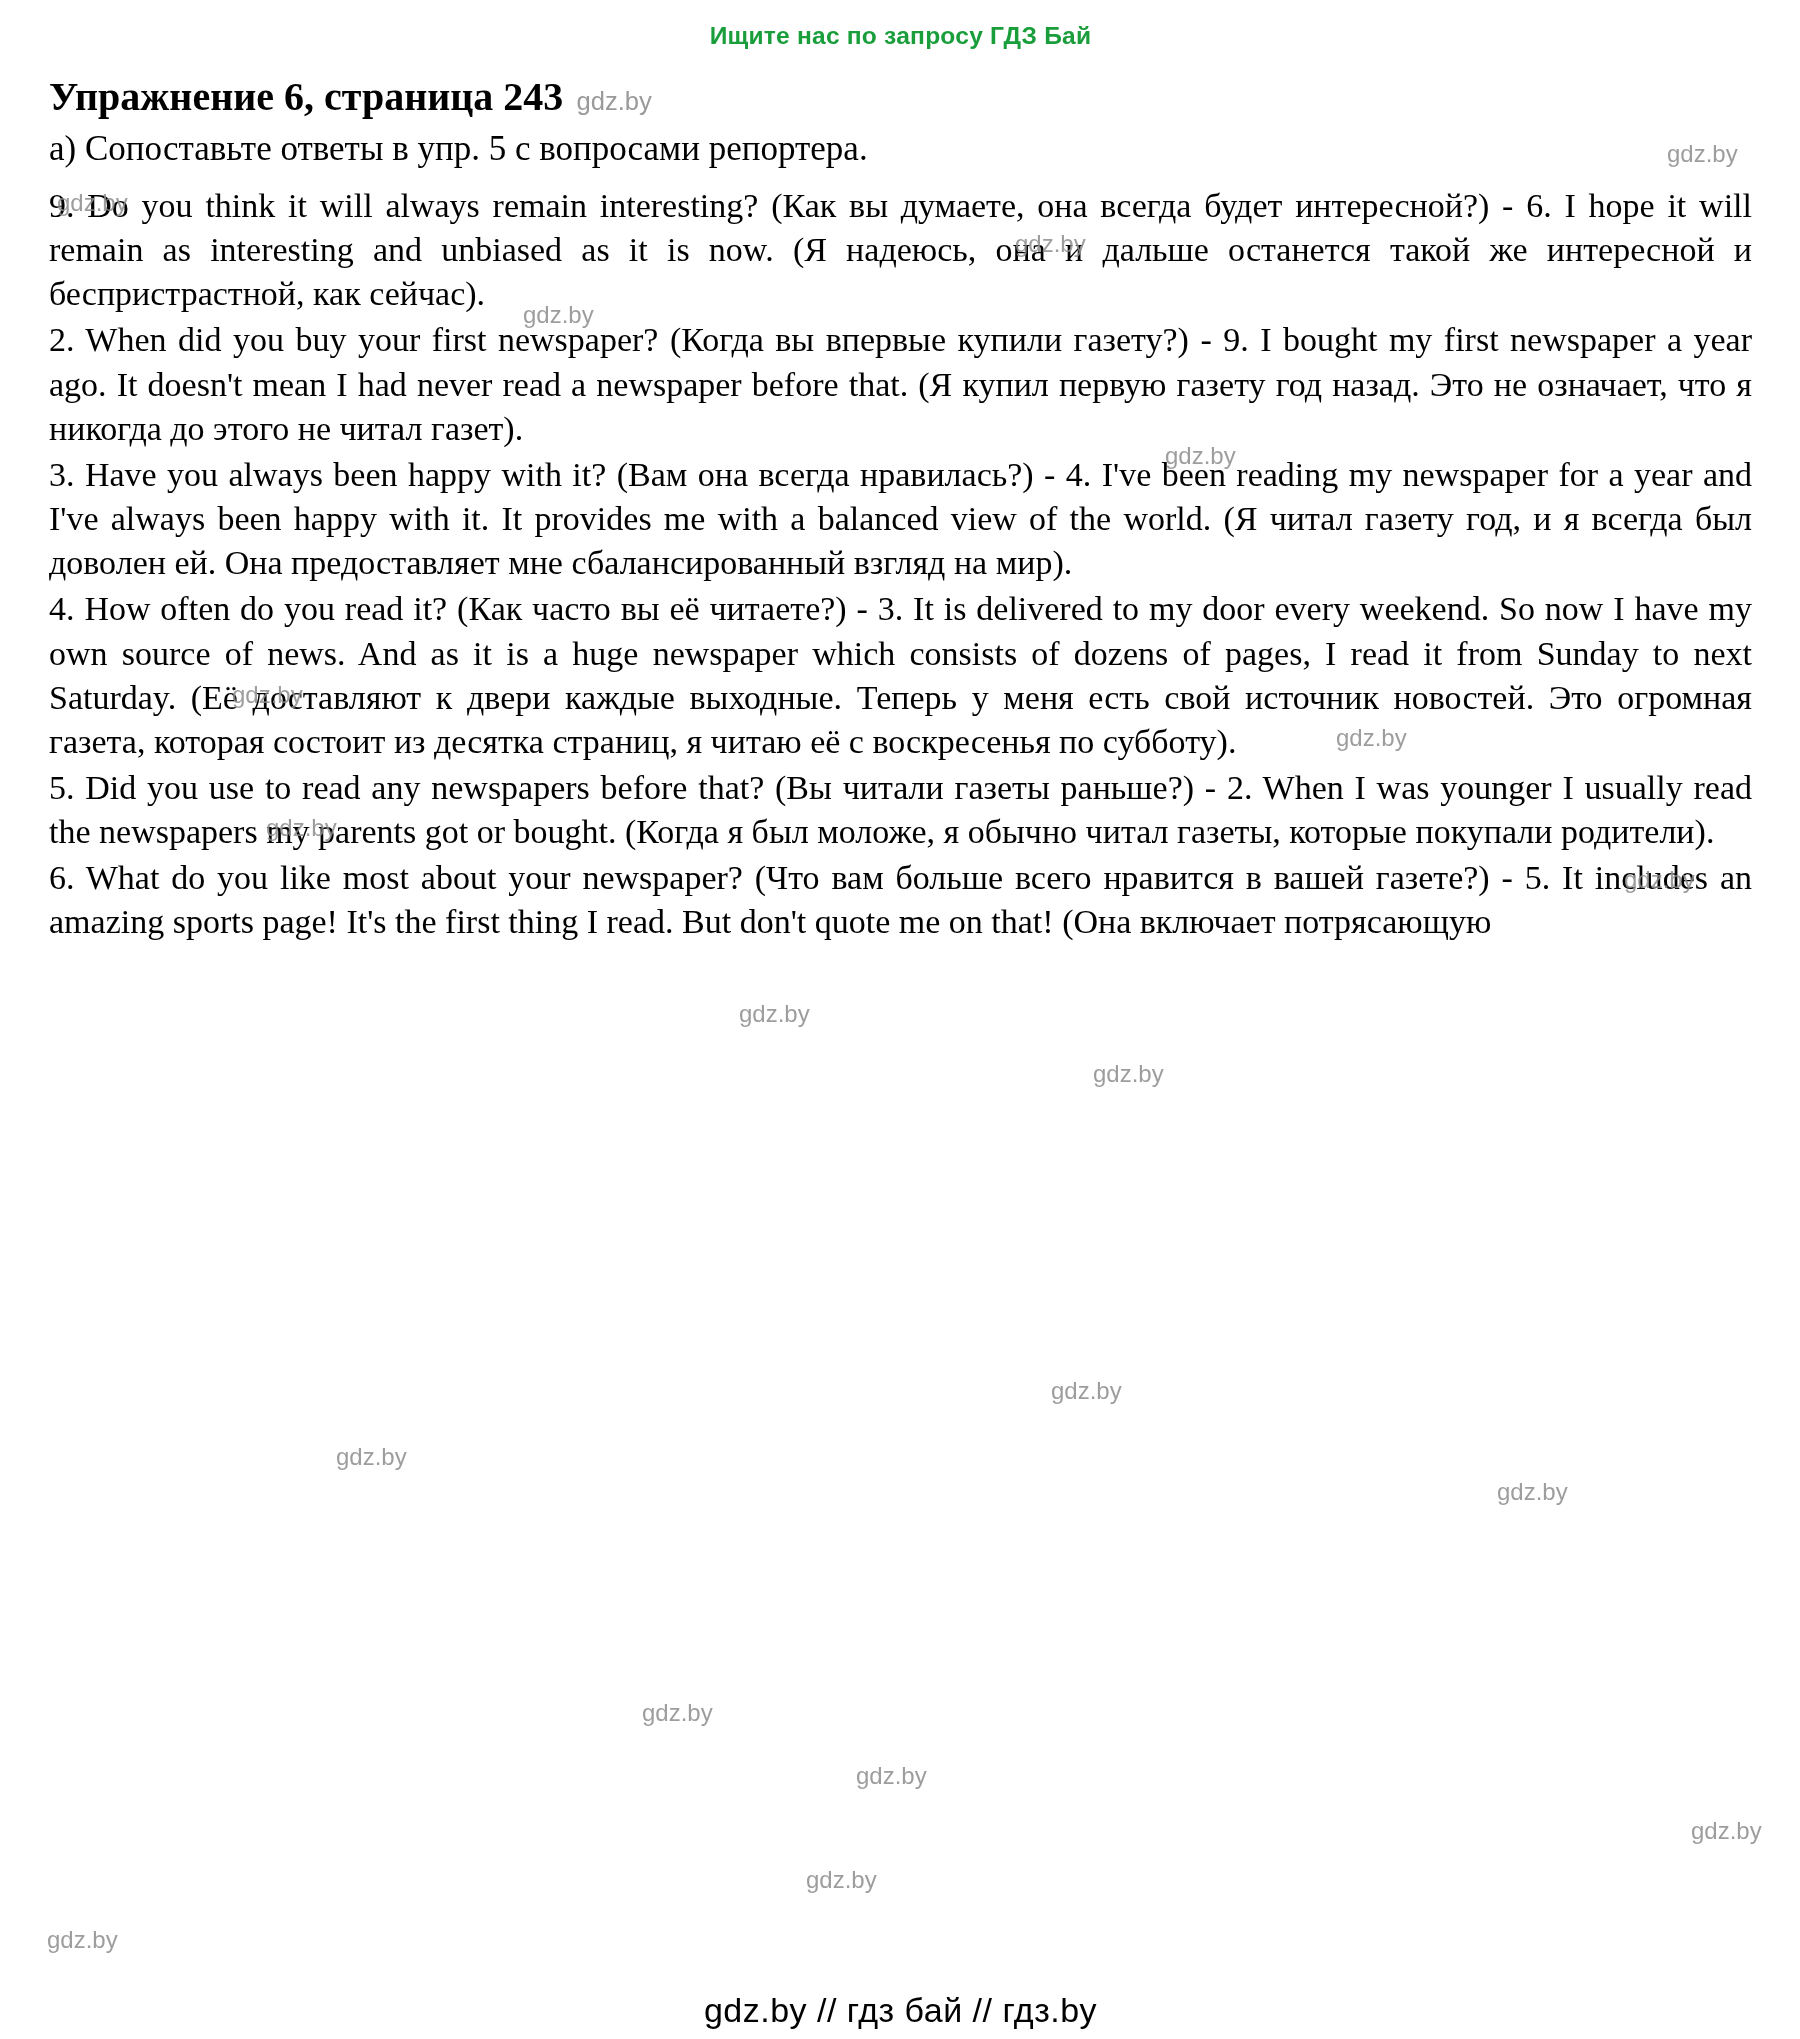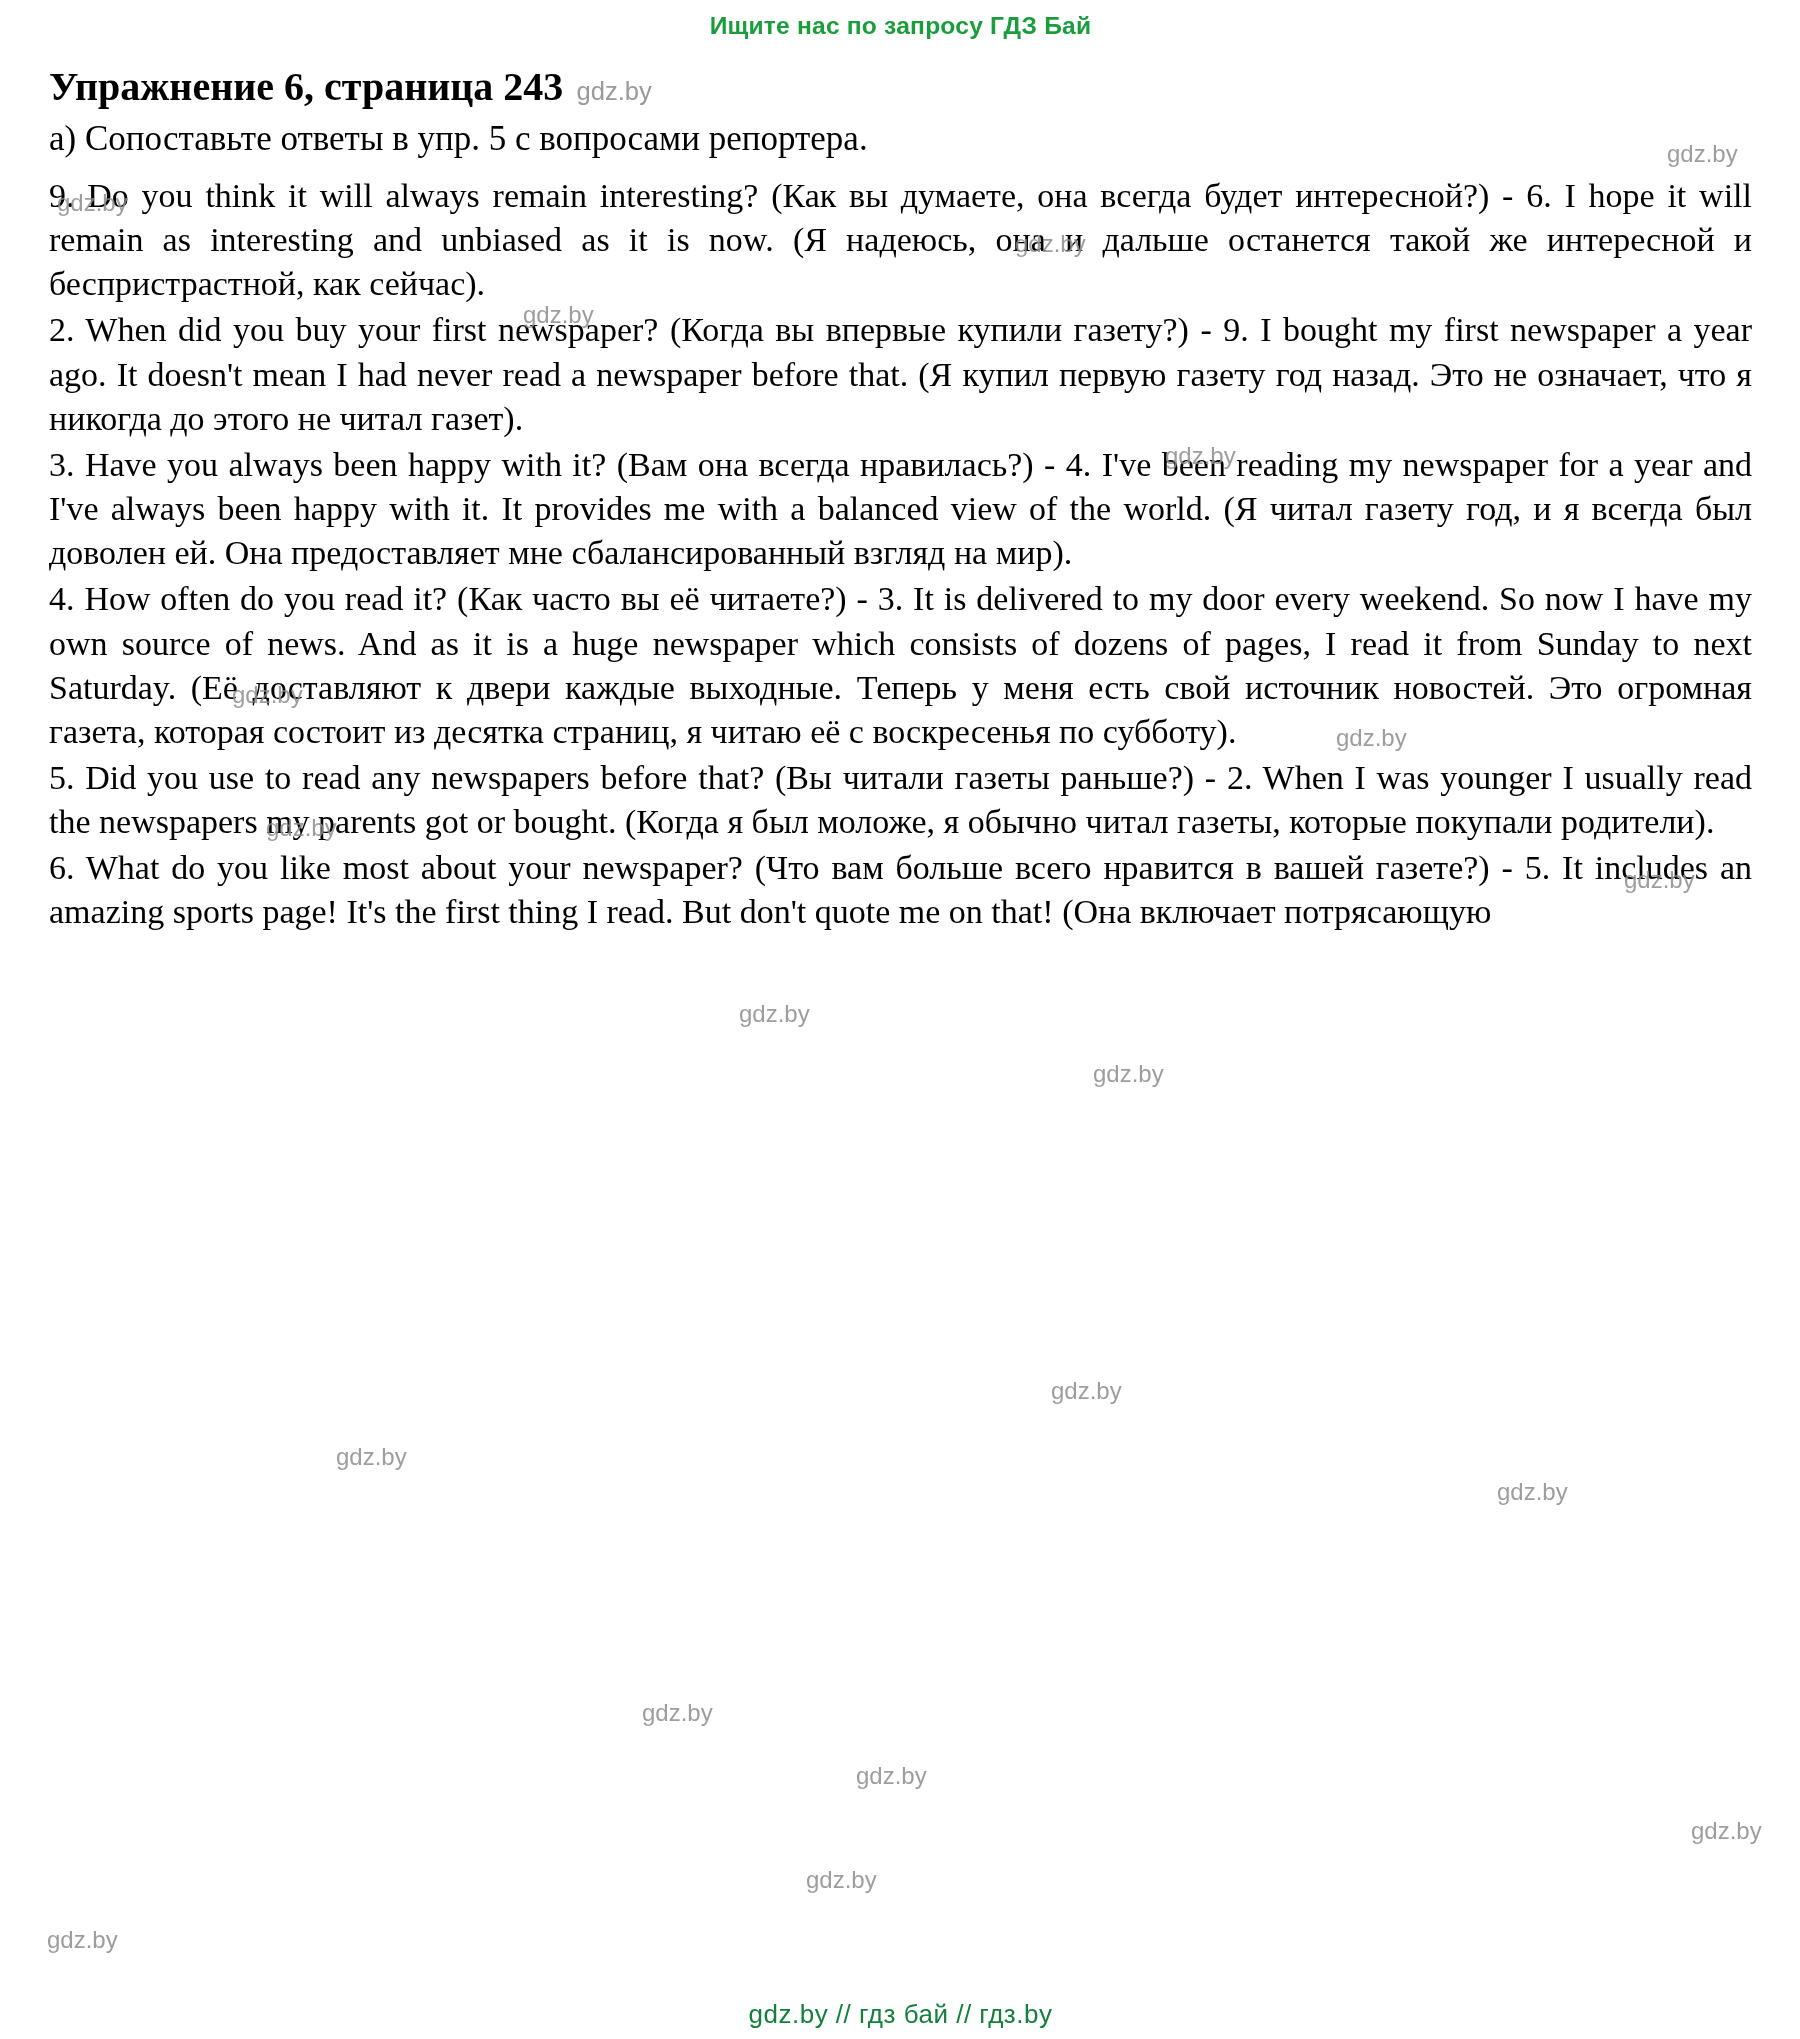--- a/index.html
+++ b/index.html
@@ -21,21 +21,21 @@
     height: 2039px;
     box-sizing: border-box;
     padding: 0 49px;
   }
   .top-banner {
     text-align: center;
     color: #1a9e3c;
     font-family: "Liberation Sans", sans-serif;
     font-weight: bold;
     font-size: 24.6px;
-    padding-top: 12px;
+    padding-top: 22px;
     letter-spacing: 0.2px;
   }
   .ex-title {
     font-size: 40px;
     font-weight: bold;
     margin-top: 24.6px;
     margin-bottom: 1.9px;
     line-height: 1.1;
     display: flex;
     align-items: baseline;
@@ -63,23 +63,23 @@
   }
   .para:last-of-type {
     margin-bottom: 4px;
   }
   .footer {
     position: absolute;
     left: 0;
     right: 0;
     bottom: 9.5px;
     text-align: center;
-    color: #15803d;
+    color: #000000;
     font-family: "Liberation Sans", sans-serif;
-    font-size: 26px;
+    font-size: 34px;
     letter-spacing: 0.5px;
   }
   .wm {
     position: absolute;
     color: #8d8d8d;
     font-family: "Liberation Sans", sans-serif;
     font-size: 24px;
     opacity: 0.85;
     pointer-events: none;
     white-space: nowrap;

